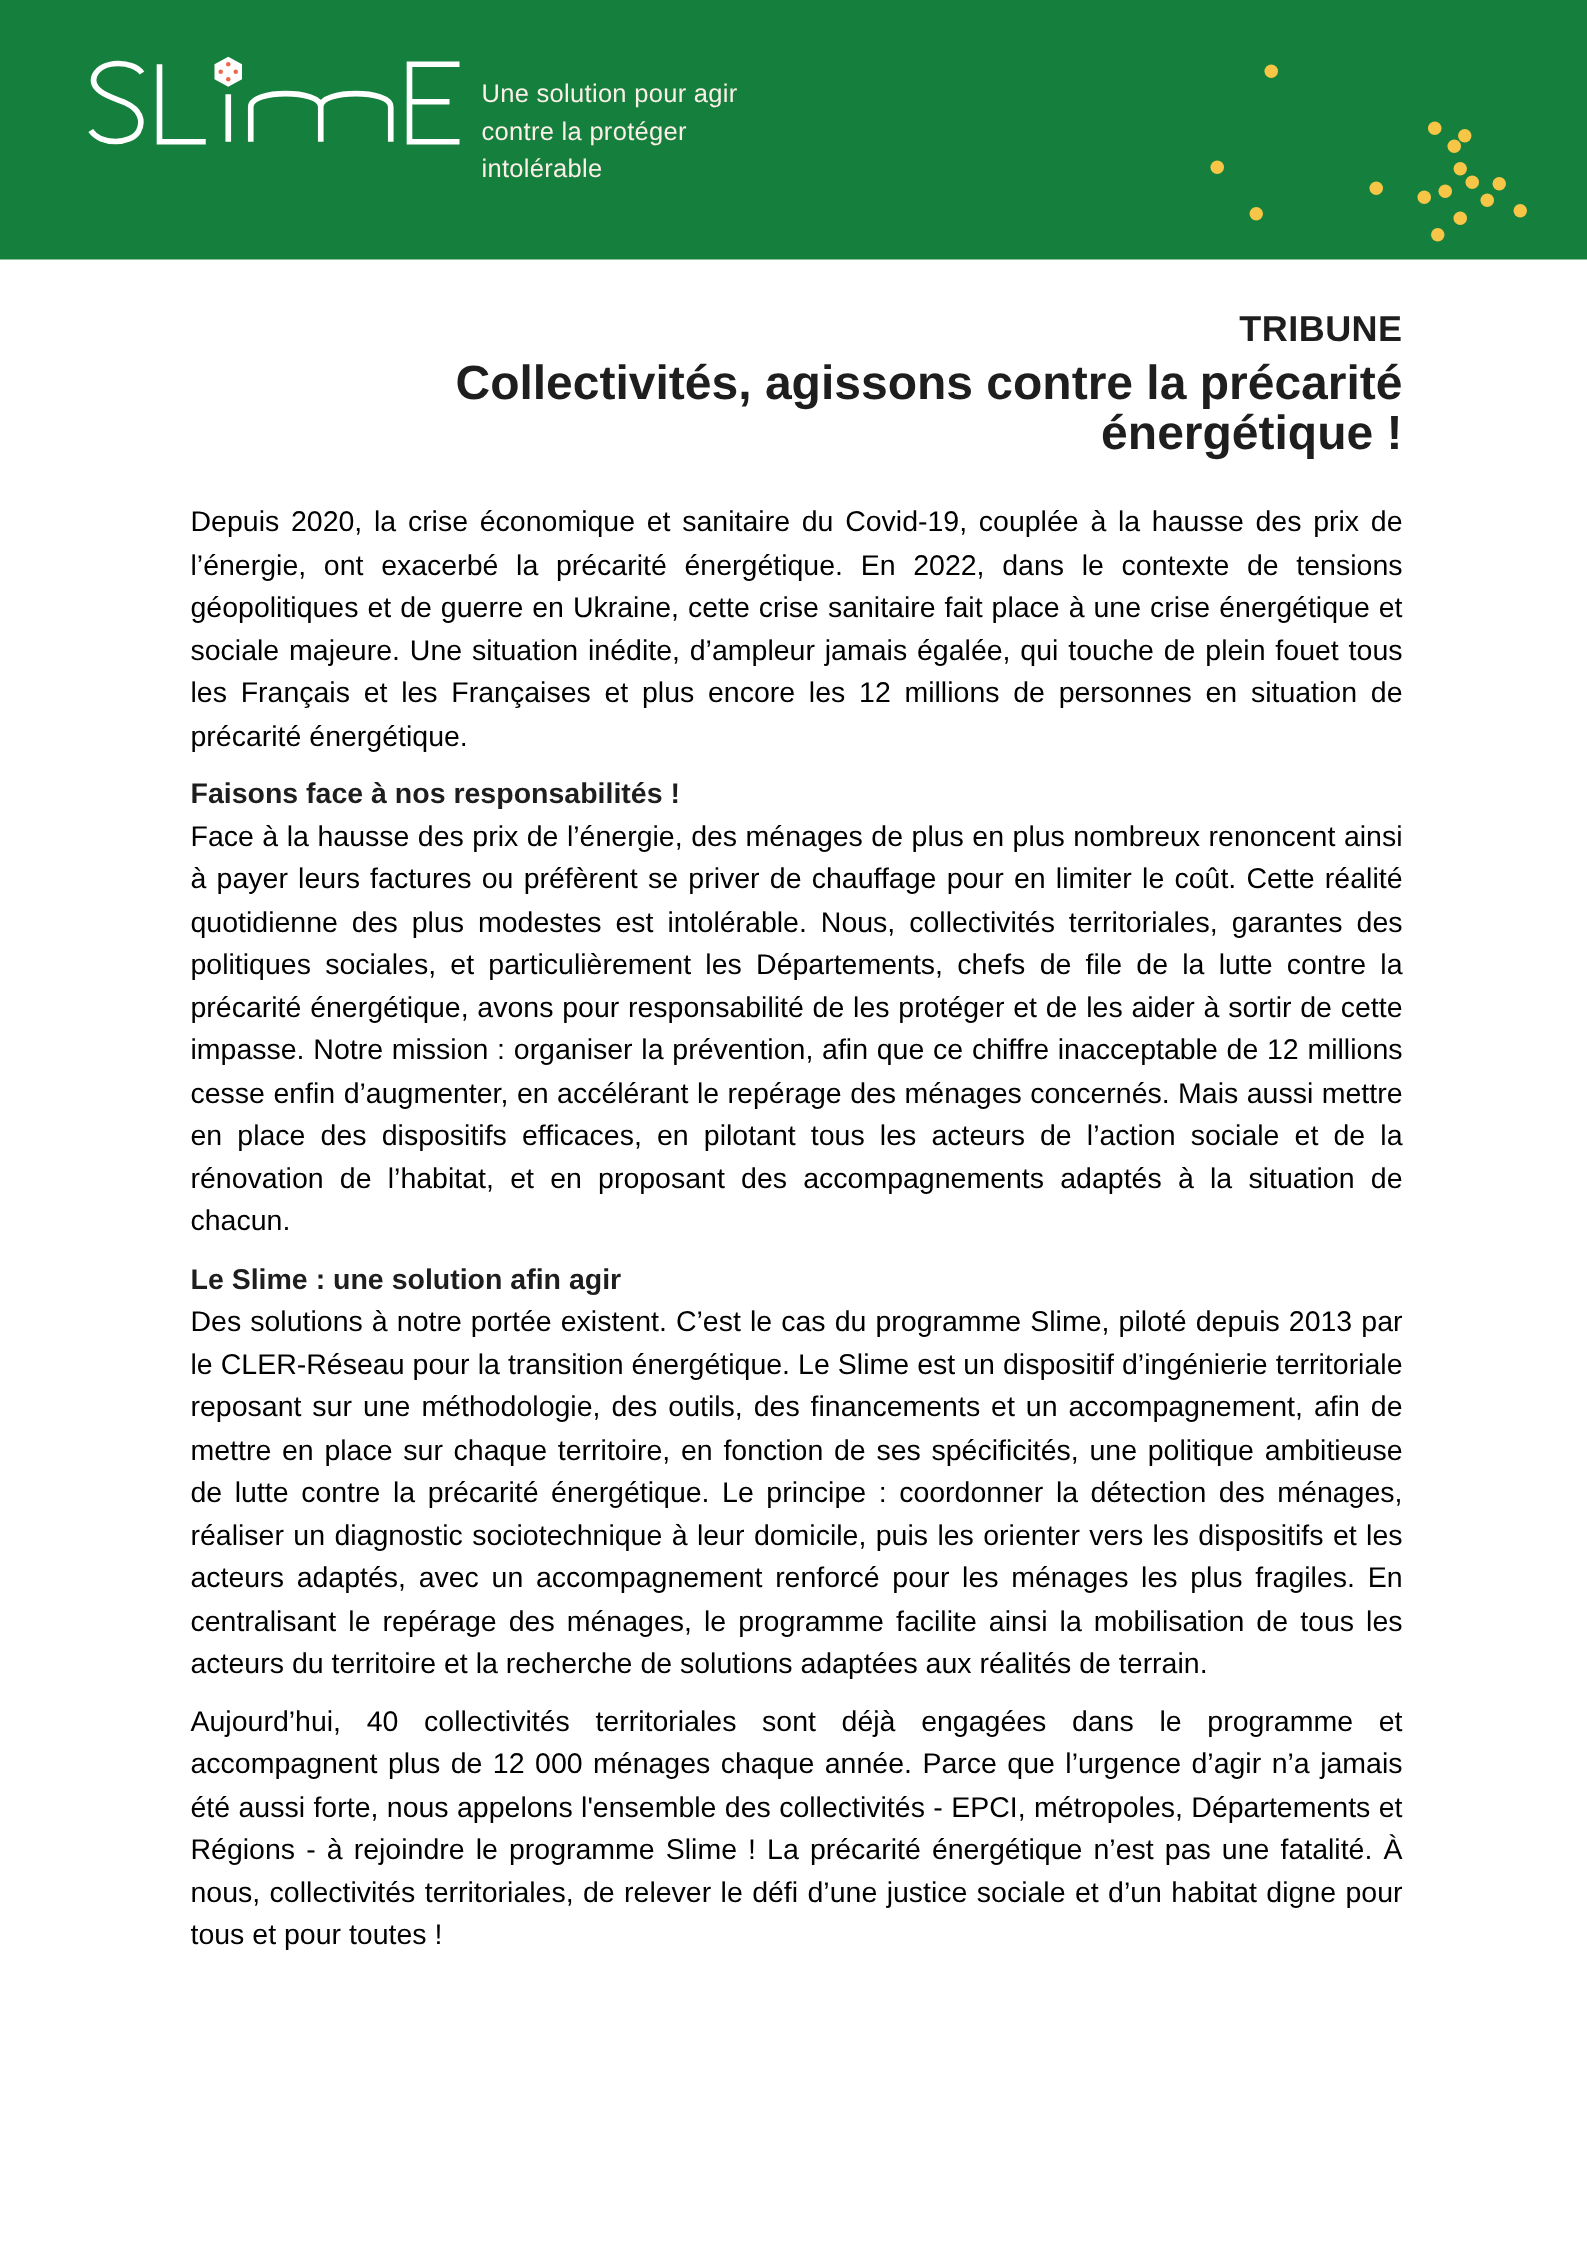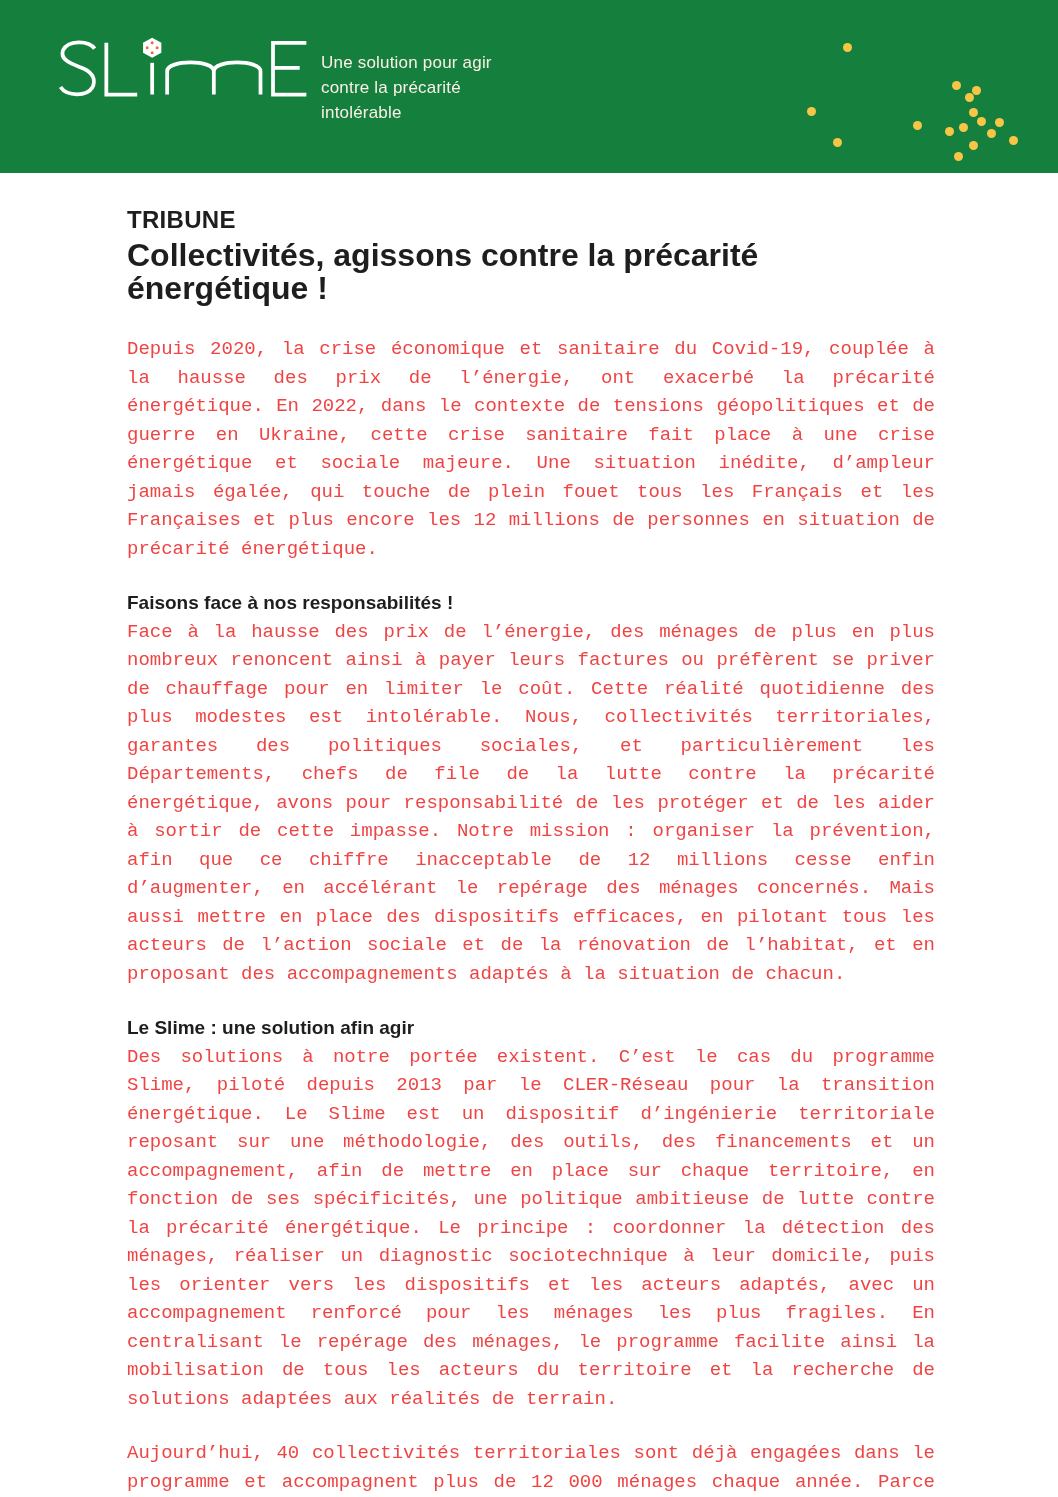--- a/index.html
+++ b/index.html
@@ -52,48 +52,47 @@
     height: 9px;
     border-radius: 50%;
     background: #F8C646;
   }
 
   
   .content {
     padding: 32px 123px 0 127px;
   }
   .doc-title {
-    text-align: left;
+    text-align: right;
     font-weight: bold;
     color: #1e1e1e;
   }
   .doc-title .line1 {
     font-size: 24px;
     line-height: 30px;
     letter-spacing: 0.3px;
   }
   .doc-title .line2 {
     font-size: 32px;
     line-height: 33px;
     margin-top: 4px;
   }
-  .section { margin-top: 26px; }
+  .section { margin-top: 10px; }
   .section.first { margin-top: 30px; }
   .section-heading {
     font-size: 19px;
     line-height: 28.5px;
     font-weight: bold;
     color: #1e1e1e;
   }
   .para {
     font-size: 19px;
     line-height: 28.5px;
     text-align: justify;
-    color: #ef4444;
-    font-family: Liberation Mono, monospace;
+    color: #000000;
   }
 </style>
 </head>
 <body>
 
 <div class="page">
 
   <div class="header">
 
     <span class="sr-only">SLIME</span>
@@ -114,21 +113,21 @@
         <circle cx="113" cy="20" r="1.8" fill="#EC6A4C" stroke="none"></circle>
       </g>
 
       <path d="M131 70 L131 42 C131 28 187 28 187 42 L187 70 M187 42 C187 28 243 28 243 42 L243 70"></path>
 
       <path d="M298 8 L258 8 L258 70 L298 70 M258 38 L290 38"></path>
     </svg>
 
     <div class="tagline">
       <div>Une solution pour agir</div>
-      <div>contre la précarité</div>
+      <div>contre la protéger</div>
       <div>intolérable</div>
     </div>
 
     <div class="dot" style="left:843px;top:43px;"></div>
     <div class="dot" style="left:807px;top:107px;"></div>
     <div class="dot" style="left:833px;top:138px;"></div>
     <div class="dot" style="left:913px;top:121px;"></div>
     <div class="dot" style="left:952px;top:81px;"></div>
     <div class="dot" style="left:965px;top:93px;"></div>
     <div class="dot" style="left:972px;top:86px;"></div>

